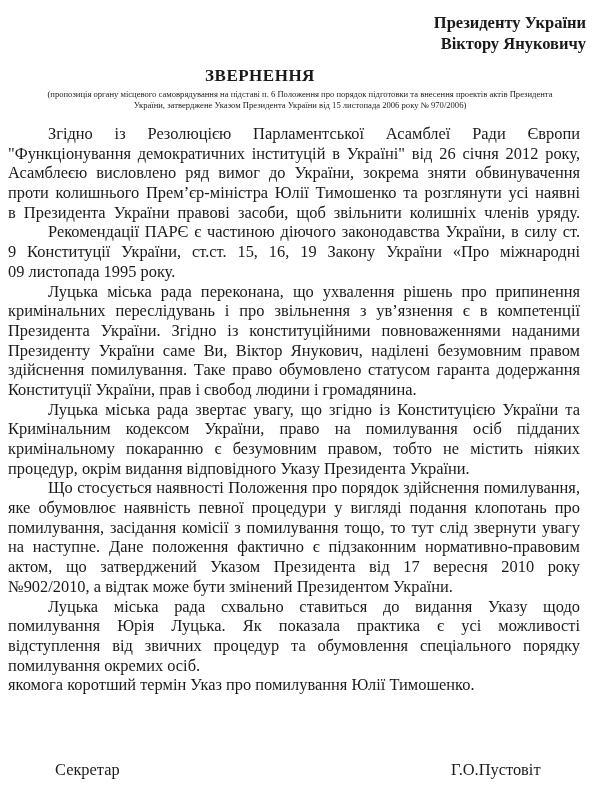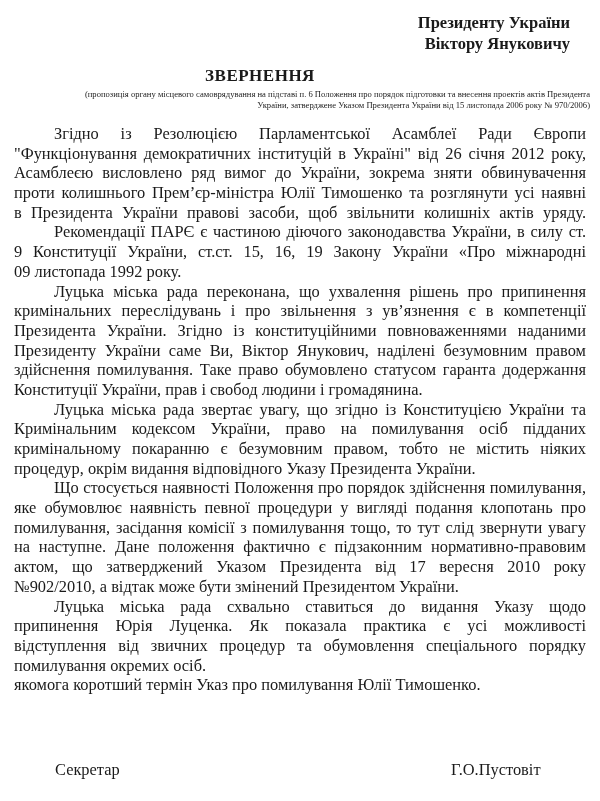--- a/index.html
+++ b/index.html
@@ -1,24 +1,24 @@
 <!DOCTYPE html>
 <html><head>
 <meta charset="utf-8">
 <style>
   html, body { margin: 0; padding: 0; background: #ffffff; }
   body { width: 600px; height: 801px; position: relative; overflow: hidden;
          font-family: "Liberation Serif", serif; color: #1a1a1a; }
-  .addressee { position: absolute; right: 30px; top: 12px; text-align: right;
+  .addressee { position: absolute; right: 14px; top: 12px; text-align: right;
                font-weight: bold; font-size: 16.5px; line-height: 21px; }
   .title { position: absolute; left: 0; width: 520px; top: 66px; text-align: center;
            font-weight: bold; font-size: 17px; letter-spacing: 0.5px; }
-  .subtitle { position: absolute; left: 10px; width: 580px; top: 89px; text-align: right;
+  .subtitle { position: absolute; left: 10px; width: 580px; top: 89px; text-align: center;
               font-size: 8.6px; line-height: 11px; color: #222; }
-  .body { position: absolute; left: 14px; width: 572px; top: 124px; }
+  .body { position: absolute; left: 8px; width: 572px; top: 124px; }
   .line { position: relative; font-size: 16.4px; line-height: 19.7px; height: 19.7px;
           white-space: nowrap; overflow: visible; }
   .line.j { text-align: justify; text-align-last: justify; }
   .line.first { padding-left: 40px; }
   .sign { position: absolute; top: 760px; font-size: 16.4px; text-align: center; }
   .sign.left { left: 55px; }
   .sign.right { left: 451px; }
 </style>
 </head>
 <body>
@@ -35,27 +35,27 @@
   <div>України, затверджене Указом Президента України від 15 листопада 2006 року № 970/2006)</div>
 </div>
 
 <div class="body">
 
   <div>
     <div class="line j first">Згідно із Резолюцією Парламентської Асамблеї Ради Європи</div>
     <div class="line j">"Функціонування демократичних інституцій в Україні" від 26 січня 2012 року,</div>
     <div class="line j">Асамблеєю висловлено ряд вимог до України, зокрема зняти обвинувачення</div>
     <div class="line j">проти колишнього Прем’єр-міністра Юлії Тимошенко та розглянути усі наявні</div>
-    <div class="line j">в Президента України правові засоби, щоб звільнити колишніх актів уряду.</div>
+    <div class="line j">в Президента України правові засоби, щоб звільнити колишніх членів уряду.</div>
   </div>
 
   <div>
     <div class="line j first">Рекомендації ПАРЄ є частиною діючого законодавства України, в силу ст.</div>
     <div class="line j">9 Конституції України, ст.ст. 15, 16, 19 Закону України «Про міжнародні</div>
-    <div class="line">09 листопада 1992 року.</div>
+    <div class="line">09 листопада 1995 року.</div>
   </div>
 
   <div>
     <div class="line j first">Луцька міська рада переконана, що ухвалення рішень про припинення</div>
     <div class="line j">кримінальних переслідувань і про звільнення з ув’язнення є в компетенції</div>
     <div class="line j">Президента України. Згідно із конституційними повноваженнями наданими</div>
     <div class="line j">Президенту України саме Ви, Віктор Янукович, наділені безумовним правом</div>
     <div class="line j">здійснення помилування. Таке право обумовлено статусом гаранта додержання</div>
     <div class="line">Конституції України, прав і свобод людини і громадянина.</div>
   </div>
@@ -71,21 +71,21 @@
     <div class="line j first">Що стосується наявності Положення про порядок здійснення помилування,</div>
     <div class="line j">яке обумовлює наявність певної процедури у вигляді подання клопотань про</div>
     <div class="line j">помилування, засідання комісії з помилування тощо, то тут слід звернути увагу</div>
     <div class="line j">на наступне. Дане положення фактично є підзаконним нормативно-правовим</div>
     <div class="line j">актом, що затверджений Указом Президента від 17 вересня 2010 року</div>
     <div class="line">№902/2010, а відтак може бути змінений Президентом України.</div>
   </div>
 
   <div>
     <div class="line j first">Луцька міська рада схвально ставиться до видання Указу щодо</div>
-    <div class="line j">припинення Юрія Луценка. Як показала практика є усі можливості</div>
+    <div class="line j">помилування Юрія Луцька. Як показала практика є усі можливості</div>
     <div class="line j">відступлення від звичних процедур та обумовлення спеціального порядку</div>
     <div class="line">помилування окремих осіб.</div>
   </div>
 
   <div>
     <div class="line">якомога коротший термін Указ про помилування Юлії Тимошенко.</div>
   </div>
 </div>
 
 <div class="sign left">Секретар</div>

